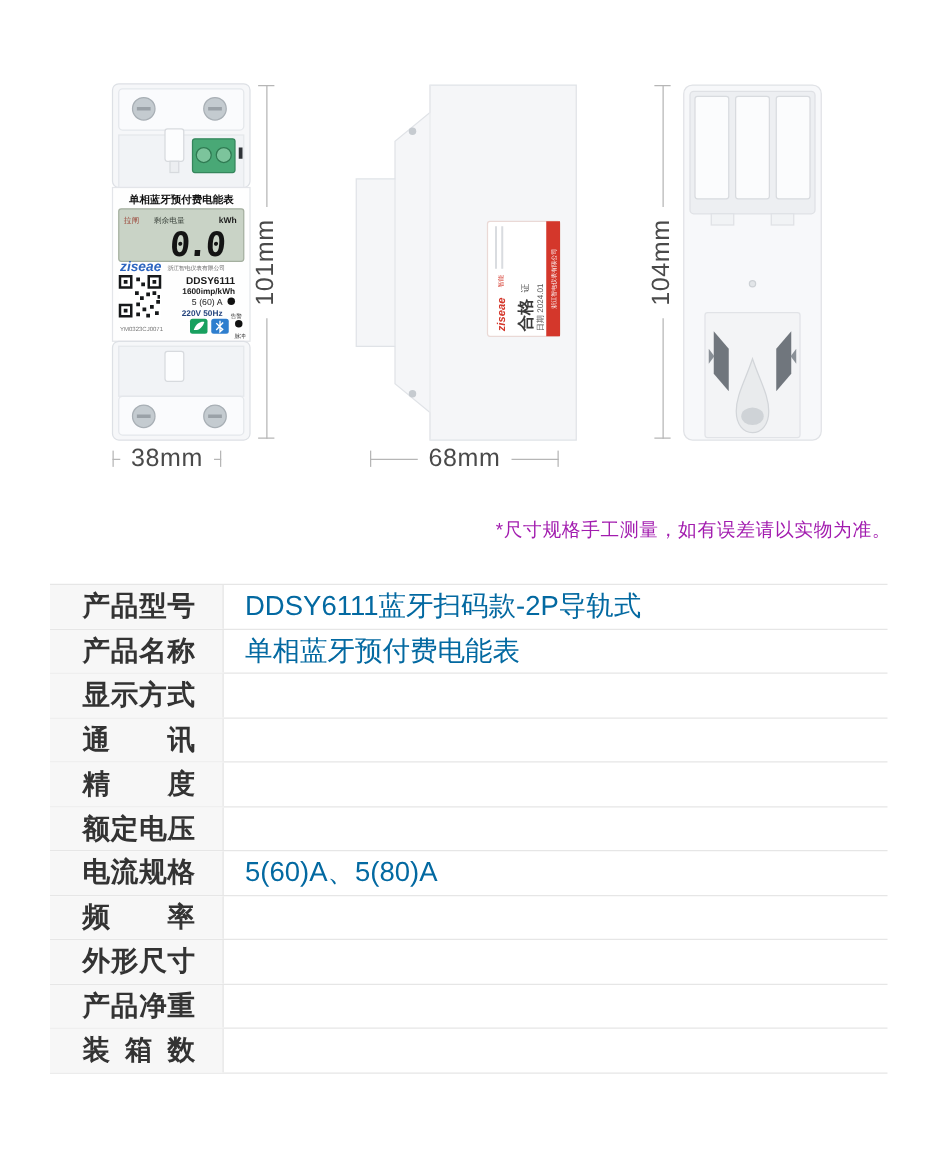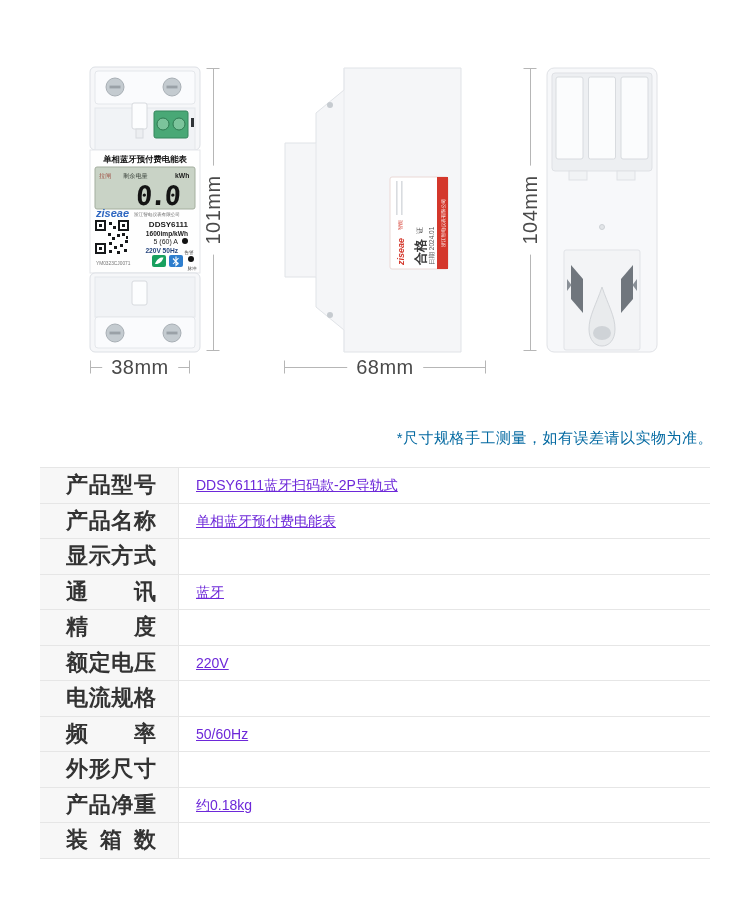--- a/index.html
+++ b/index.html
@@ -14,29 +14,29 @@
   .vdim .tick.t{top:0;} .vdim .tick.b{bottom:0;}
   .vdim .lbl{position:absolute;top:50%;left:50%;transform:translate(-50%,-50%) rotate(-90deg);
              background:#fff;padding:0 10px;font-size:20px;color:#4a4a4a;white-space:nowrap;letter-spacing:.5px;}
   .hdim{position:absolute;height:16px;}
   .hdim .line{position:absolute;top:50%;left:0;right:0;height:1px;background:#b6b6b6;}
   .hdim .tick{position:absolute;top:50%;width:1px;height:13px;background:#b6b6b6;transform:translateY(-50%);}
   .hdim .tick.l{left:0;} .hdim .tick.r{right:0;}
   .hdim .lbl{position:absolute;top:50%;left:50%;transform:translate(-50%,-50%);
              background:#fff;padding:0 9px;font-size:20px;color:#4a4a4a;white-space:nowrap;letter-spacing:.5px;}
 
-  .note{position:absolute;top:419px;right:37px;font-size:15px;color:#0369a1;letter-spacing:.5px;}
+  .note{position:absolute;top:405px;right:37px;font-size:15px;color:#a21caf;letter-spacing:.5px;}
 
   
   .spec-table{position:absolute;left:40px;top:457px;width:670px;border-top:1px solid #e6e6e6;}
   .spec-row{display:grid;grid-template-columns:139px 1fr;height:34.5px;border-bottom:1px solid #e6e6e6;}
   .spec-label{background:#f7f7f7;border-right:1px solid #e6e6e6;display:flex;align-items:center;}
   .spec-label-inner{display:flex;justify-content:space-between;width:90px;margin-left:26px;
                     font-size:22px;font-weight:bold;color:#333;line-height:1;}
-  .spec-value{display:flex;align-items:center;padding-left:17px;font-size:14px;color:#6d28d9;line-height:1;text-decoration:underline;}
+  .spec-value{display:flex;align-items:center;padding-left:17px;font-size:22px;color:#0369a1;line-height:1;}
 
   svg text{font-family:"Liberation Sans",sans-serif;}
   .seg{font-family:"DejaVu Sans Mono",monospace;}
 </style>
 </head>
 <body>
 
 <div class="stage">
 
   <svg class="abs" style="left:88px;top:55px" width="114" height="289" viewBox="0 0 114 289">
@@ -170,27 +170,27 @@
       <ellipse cx="57" cy="268" rx="9" ry="7" fill="#cfd3d7"></ellipse>
     </g>
   </svg>
 
   <div class="vdim" style="left:206px;top:58px;height:283px">
     <span class="line"></span>
       <span class="tick t"></span>
       <span class="tick b"></span>
     <span class="lbl">101mm</span>
   </div>
-  <div class="hdim" style="left:90px;top:349px;width:100px">
+  <div class="hdim" style="left:90px;top:349px;width:87px">
     <span class="line"></span>
       <span class="tick l"></span>
       <span class="tick r"></span>
     <span class="lbl">38mm</span>
   </div>
-  <div class="hdim" style="left:284px;top:349px;width:202px">
+  <div class="hdim" style="left:296px;top:349px;width:151px">
     <span class="line"></span>
       <span class="tick l"></span>
       <span class="tick r"></span>
     <span class="lbl">68mm</span>
   </div>
   <div class="vdim" style="left:523px;top:58px;height:283px">
     <span class="line"></span>
       <span class="tick t"></span>
       <span class="tick b"></span>
     <span class="lbl">104mm</span>
@@ -231,80 +231,77 @@
           </span>
         </div>
       </div>
       <div class="spec-row">
         <div class="spec-label">
           <span class="spec-label-inner">
             <span>通</span>
             <span>讯</span>
           </span>
         </div>
-        <div class="spec-value">蓝牙</div>
       </div>
       <div class="spec-row">
         <div class="spec-label">
           <span class="spec-label-inner">
             <span>精</span>
             <span>度</span>
           </span>
         </div>
       </div>
       <div class="spec-row">
         <div class="spec-label">
           <span class="spec-label-inner">
             <span>额</span>
             <span>定</span>
             <span>电</span>
             <span>压</span>
           </span>
         </div>
-        <div class="spec-value">220V</div>
       </div>
       <div class="spec-row">
         <div class="spec-label">
           <span class="spec-label-inner">
             <span>电</span>
             <span>流</span>
             <span>规</span>
             <span>格</span>
           </span>
         </div>
+        <div class="spec-value">5(60)A、5(80)A</div>
       </div>
       <div class="spec-row">
         <div class="spec-label">
           <span class="spec-label-inner">
             <span>频</span>
             <span>率</span>
           </span>
         </div>
-        <div class="spec-value">50/60Hz</div>
       </div>
       <div class="spec-row">
         <div class="spec-label">
           <span class="spec-label-inner">
             <span>外</span>
             <span>形</span>
             <span>尺</span>
             <span>寸</span>
           </span>
         </div>
       </div>
       <div class="spec-row">
         <div class="spec-label">
           <span class="spec-label-inner">
             <span>产</span>
             <span>品</span>
             <span>净</span>
             <span>重</span>
           </span>
         </div>
-        <div class="spec-value">约0.18kg</div>
       </div>
       <div class="spec-row">
         <div class="spec-label">
           <span class="spec-label-inner">
             <span>装</span>
             <span>箱</span>
             <span>数</span>
           </span>
         </div>
       </div>

